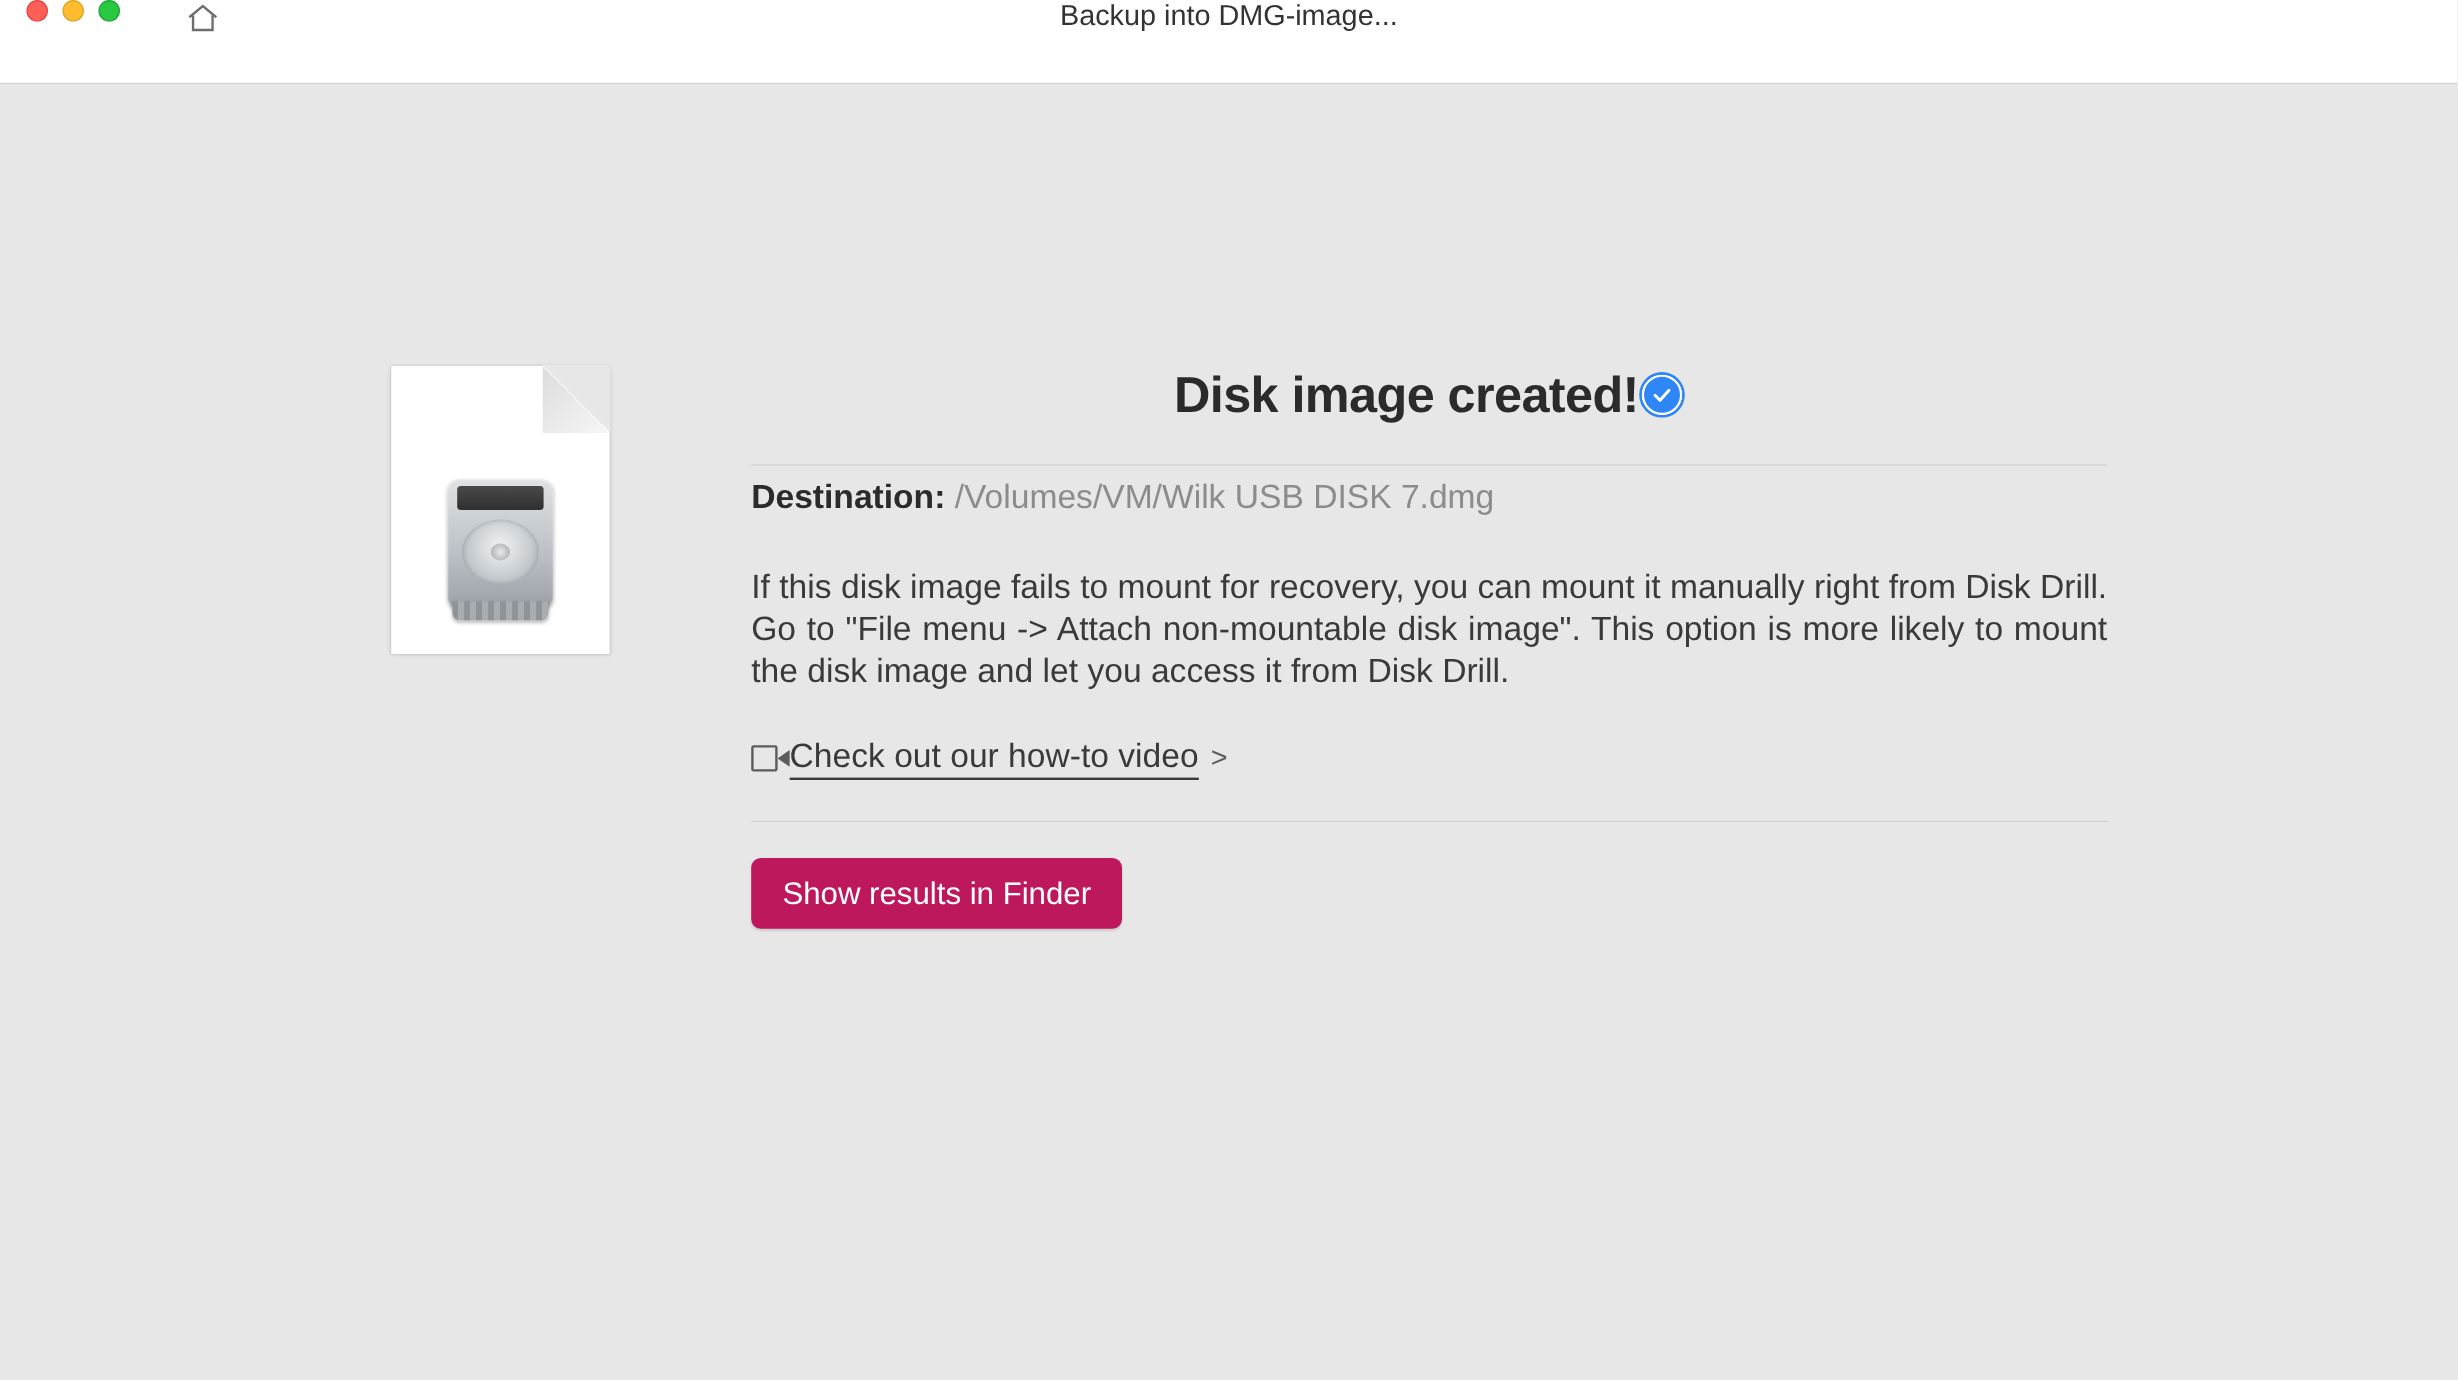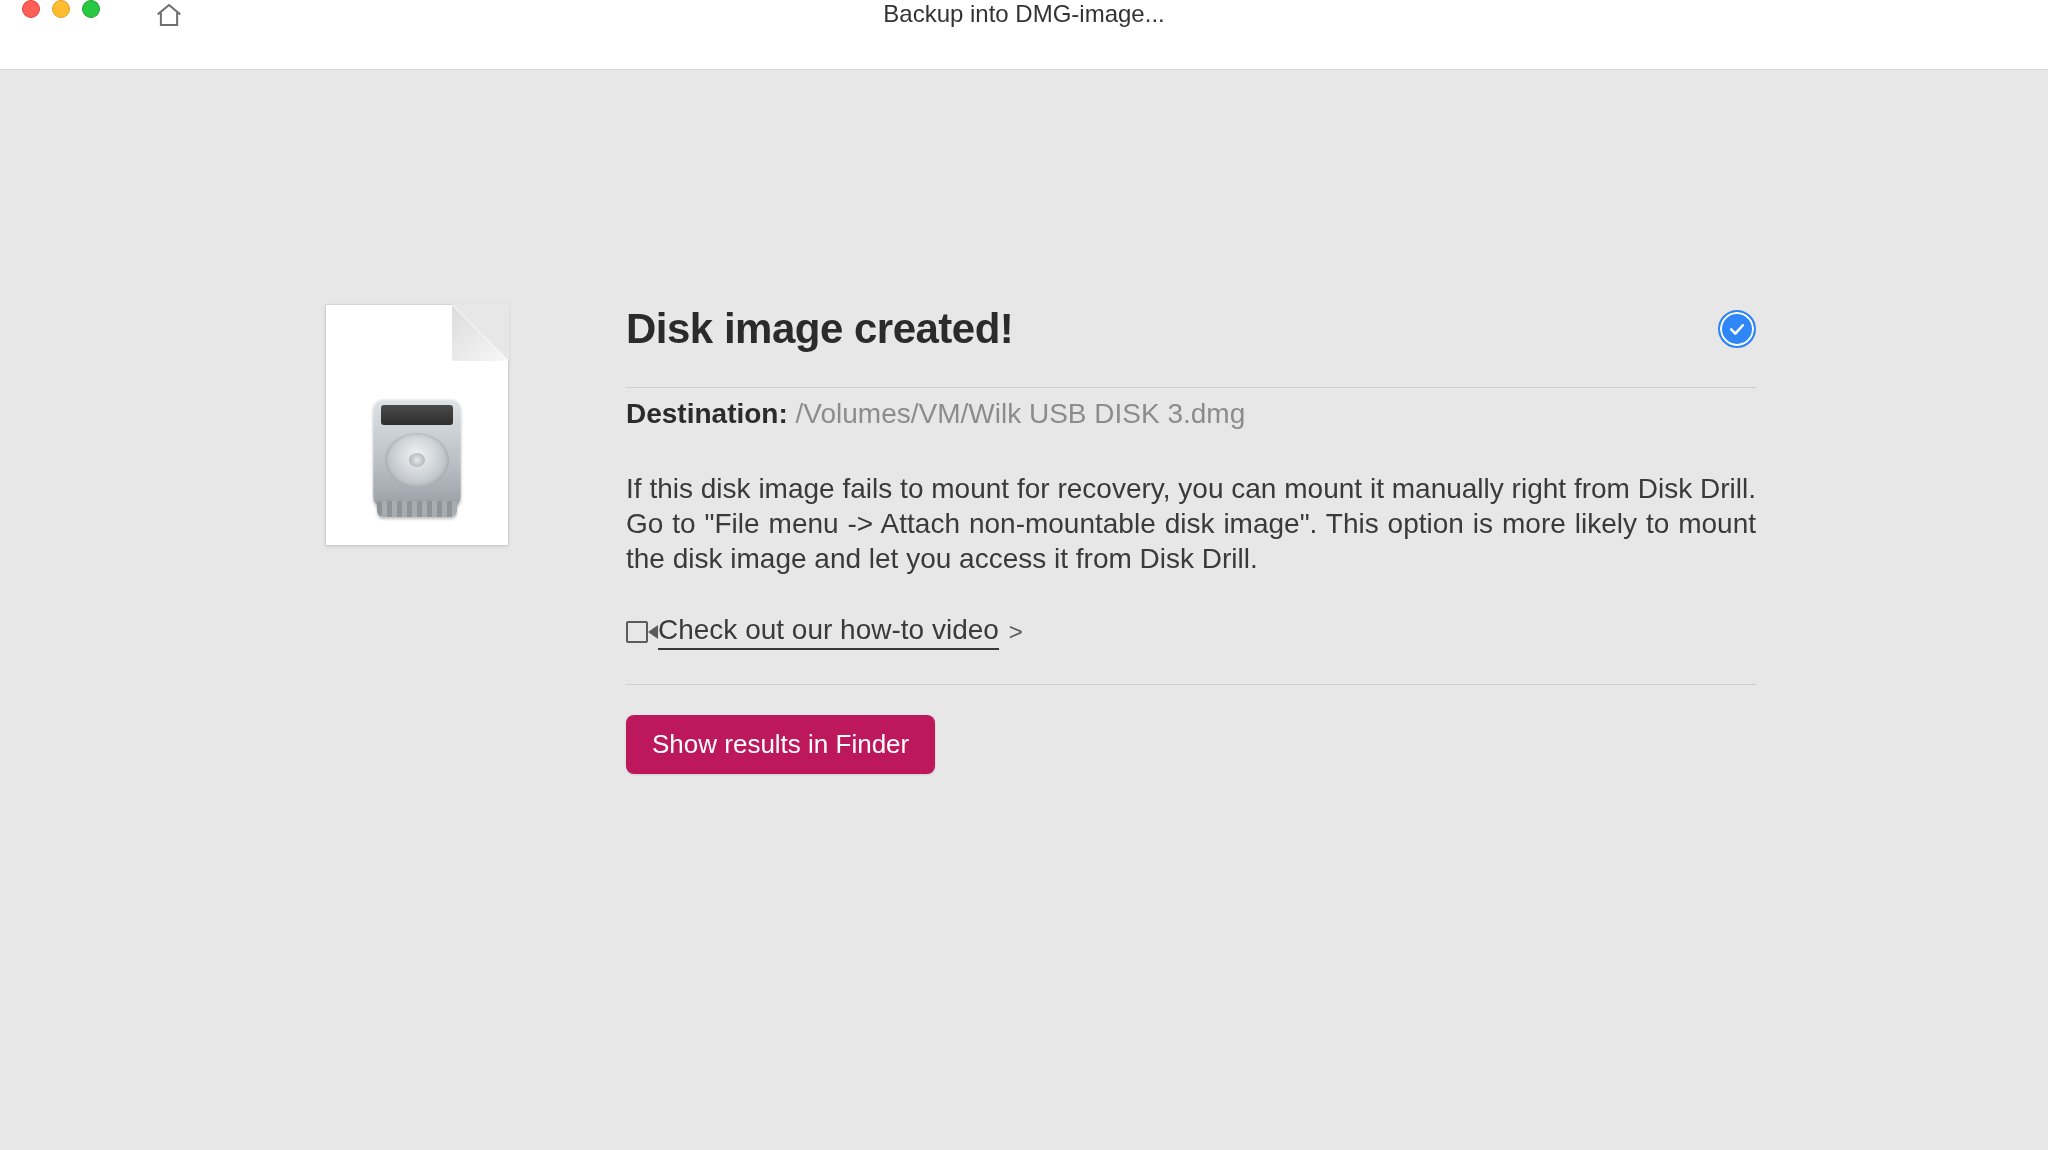--- a/index.html
+++ b/index.html
@@ -147,21 +147,21 @@
 
   
   .info-col {
     flex: 1;
     margin-left: 110px;
     padding-top: 0;
   }
   .heading-row {
     display: flex;
     align-items: center;
-    justify-content: space-between;
+    justify-content: center;
     padding-bottom: 34px;
     border-bottom: 1px solid #cfcfcf;
   }
   .heading {
     font-size: 42px;
     font-weight: 800;
     color: #2b2b2b;
     letter-spacing: -0.5px;
   }
   .check-badge {
@@ -289,21 +289,21 @@
           <svg viewBox="0 0 24 24" fill="none" stroke="#ffffff" stroke-width="3" stroke-linecap="round" stroke-linejoin="round">
             <polyline points="5 12.5 10 17.5 19 7.5"></polyline>
           </svg>
         </div>
       </div>
 
 
       <div class="kv second">
         <span class="label">Destination:</span>
         <span> </span>
-        <span class="muted">/Volumes/VM/Wilk USB DISK 3.dmg</span>
+        <span class="muted">/Volumes/VM/Wilk USB DISK 7.dmg</span>
       </div>
 
       <div class="help-text">If this disk image fails to mount for recovery, you can mount it manually right from Disk Drill. Go to "File menu -&gt; Attach non-mountable disk image". This option is more likely to mount the disk image and let you access it from Disk Drill.</div>
 
       <div class="video-row">
         <span class="cam-icon">
           <span class="cam-body"></span>
           <span class="cam-lens"></span>
         </span>
         <span class="video-link">Check out our how-to video</span>

